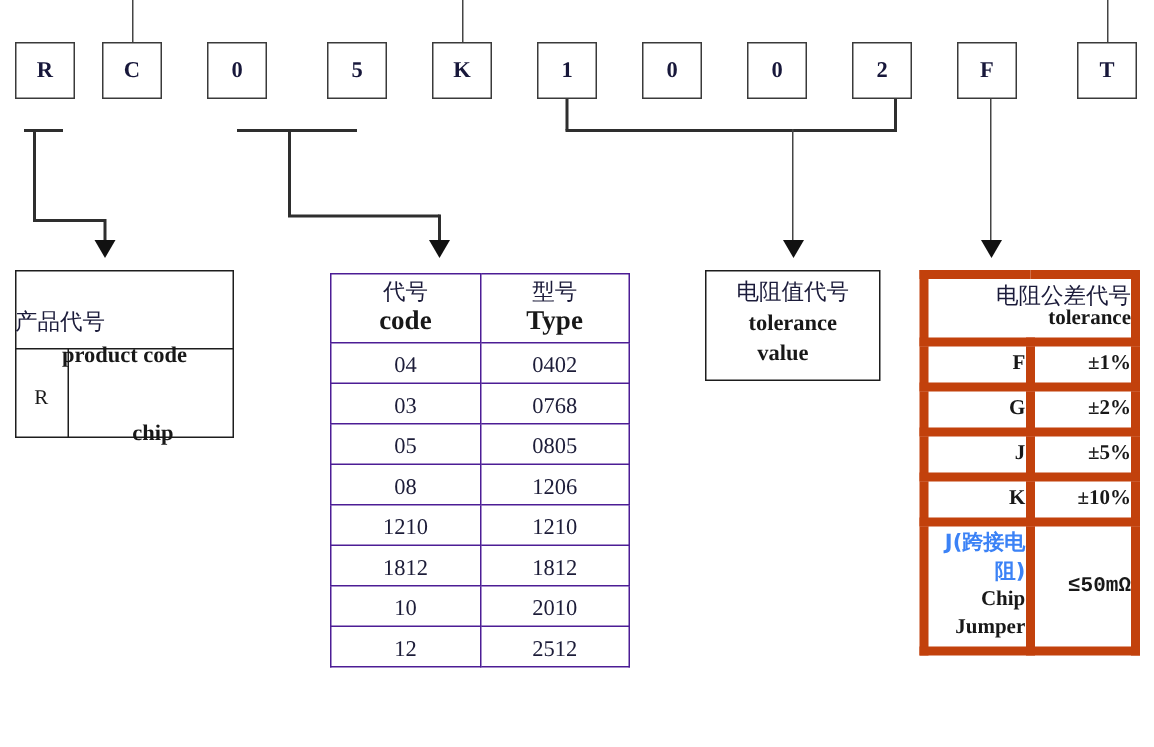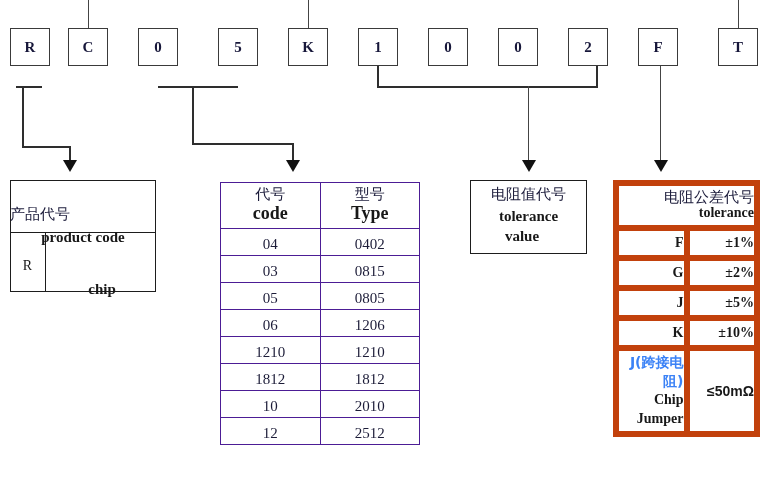--- a/index.html
+++ b/index.html
@@ -234,21 +234,21 @@
     font-weight: bold;
     color: #3b82f6;
     display: block;
   }
   #tol-table td.tall .jen {
     display: block;
     font-weight: bold;
     color: #181818;
   }
   .ohm {
-    font-family: Liberation Sans, sans-serif;
+    font-family: Liberation Mono, monospace;
   }
 </style>
 </head>
 <body>
 
 <div id="canvas">
 
   <div class="ln ln-thin-v" style="left:88px; top:0px; height:28px;"></div>
   <div class="ln ln-thin-v" style="left:308px; top:0px; height:28px;"></div>
   <div class="ln ln-thin-v" style="left:738px; top:0px; height:28px;"></div>
@@ -305,28 +305,28 @@
           <span class="cn">型号</span>
           <span class="en">Type</span>
         </td>
       </tr>
       <tr>
         <td>04</td>
         <td>0402</td>
       </tr>
       <tr>
         <td>03</td>
-        <td>0815</td>
+        <td>0768</td>
       </tr>
       <tr>
         <td>05</td>
         <td>0805</td>
       </tr>
       <tr>
-        <td>06</td>
+        <td>08</td>
         <td>1206</td>
       </tr>
       <tr>
         <td>1210</td>
         <td>1210</td>
       </tr>
       <tr>
         <td>1812</td>
         <td>1812</td>
       </tr>

